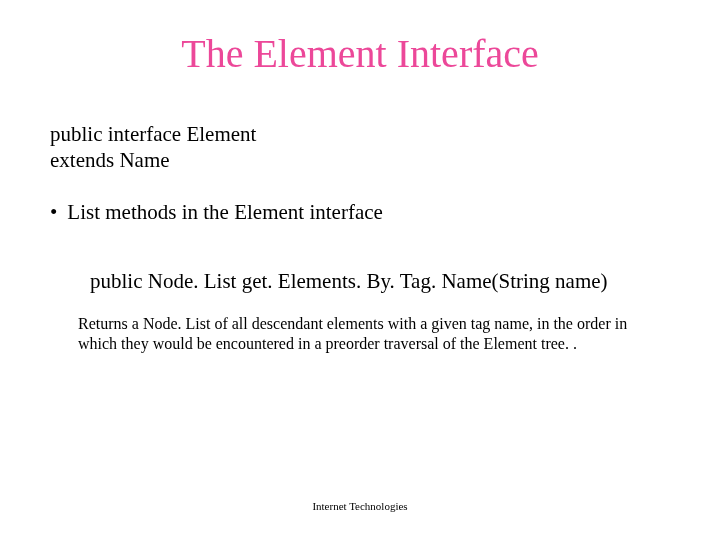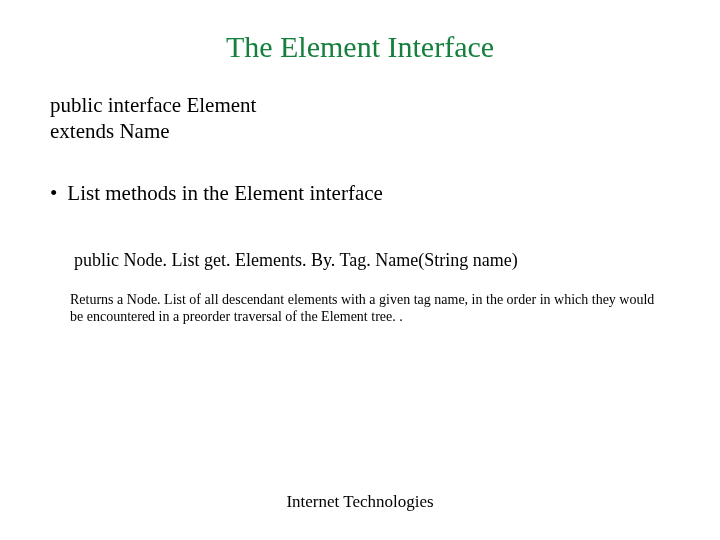--- a/index.html
+++ b/index.html
@@ -13,58 +13,58 @@
     position: relative;
     overflow: hidden;
   }
   .slide {
     padding: 30px 50px 20px 50px;
     box-sizing: border-box;
     height: 100%;
     position: relative;
   }
   .title {
-    color: #15803d;
-    font-size: 30px;
+    color: #ec4899;
+    font-size: 40px;
     text-align: center;
-    margin: 0 0 28px 0;
+    margin: 0 0 44px 0;
     font-weight: normal;
   }
   .decl {
     font-size: 21px;
     line-height: 1.25;
-    margin-bottom: 36px;
+    margin-bottom: 26px;
   }
   .bullet-row {
     display: flex;
     align-items: flex-start;
     font-size: 21px;
     margin-bottom: 44px;
   }
   .bullet-dot {
     margin-right: 10px;
   }
   .method {
-    font-size: 18px;
-    margin-left: 24px;
+    font-size: 21px;
+    margin-left: 40px;
     margin-bottom: 20px;
   }
   .desc {
-    font-size: 14px;
-    margin-left: 20px;
+    font-size: 16px;
+    margin-left: 28px;
     margin-right: 10px;
     line-height: 1.28;
   }
   .footer {
     position: absolute;
     bottom: 28px;
     left: 0;
     right: 0;
     text-align: center;
-    font-size: 17px;
+    font-size: 11px;
   }
 </style>
 </head>
 <body>
 
 <div class="slide">
   <h1 class="title">The Element Interface</h1>
 
   <div class="decl">
     <div>public interface Element</div>

